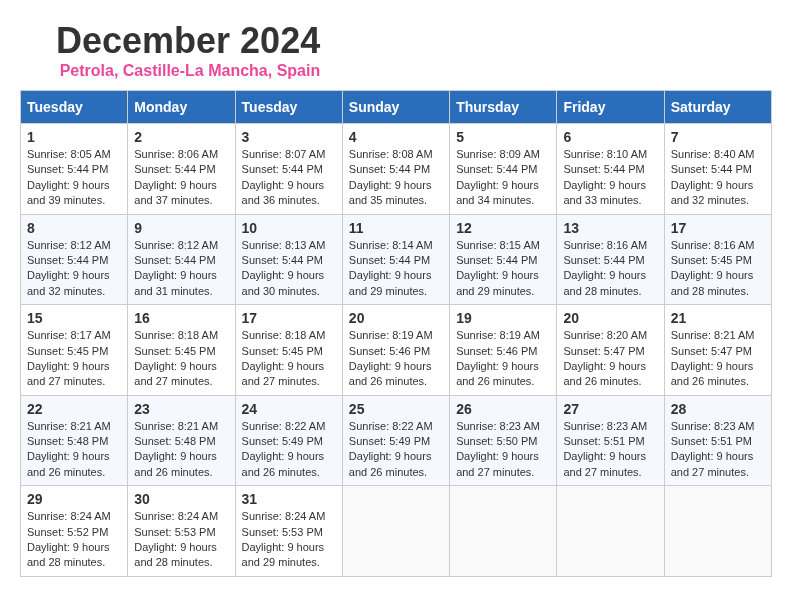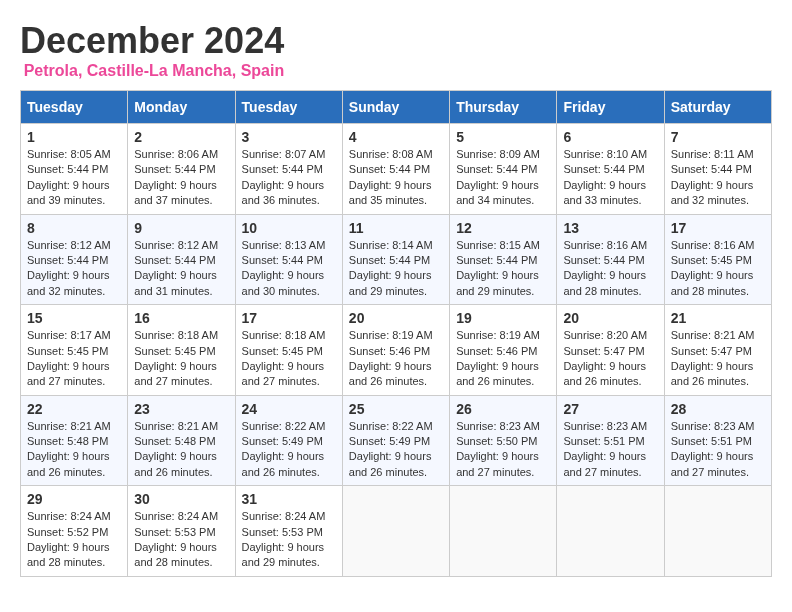--- a/index.html
+++ b/index.html
@@ -21,20 +21,21 @@
       align-items: center;
       gap: 4px;
     }
     .title-area {
       text-align: right;
     }
     .month-title {
       font-size: 36px;
       font-weight: bold;
       color: #333;
+      margin-left: 36px;
     }
     .subtitle {
       font-size: 16px;
       color: #ec4899;
       font-weight: bold;
     }
     table {
       width: 100%;
       border-collapse: collapse;
       table-layout: fixed;
@@ -142,21 +143,21 @@
         <span class="day-num">6</span>
         <div class="day-detail">
           <div>Sunrise: 8:10 AM</div>
           <div>Sunset: 5:44 PM</div>
           <div>Daylight: 9 hours and 33 minutes.</div>
         </div>
       </td>
         <td>
         <span class="day-num">7</span>
         <div class="day-detail">
-          <div>Sunrise: 8:11 AM</div>
+          <div>Sunrise: 8:40 AM</div>
           <div>Sunset: 5:44 PM</div>
           <div>Daylight: 9 hours and 32 minutes.</div>
         </div>
       </td>
       </tr>
       <tr>
         <td>
         <span class="day-num">8</span>
         <div class="day-detail">
           <div>Sunrise: 8:12 AM</div>

